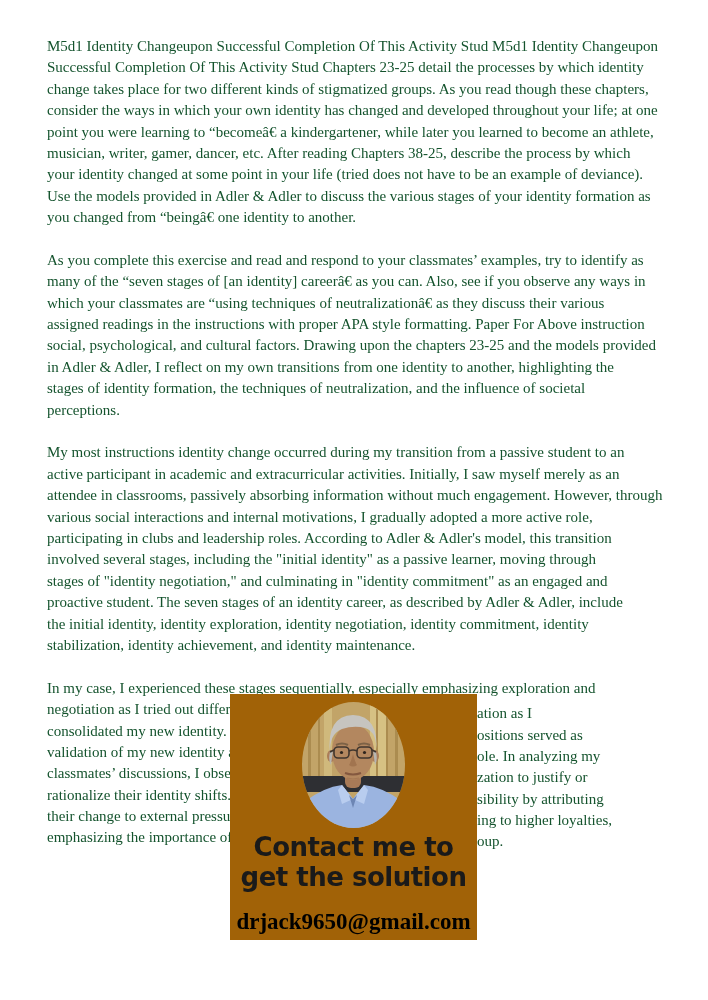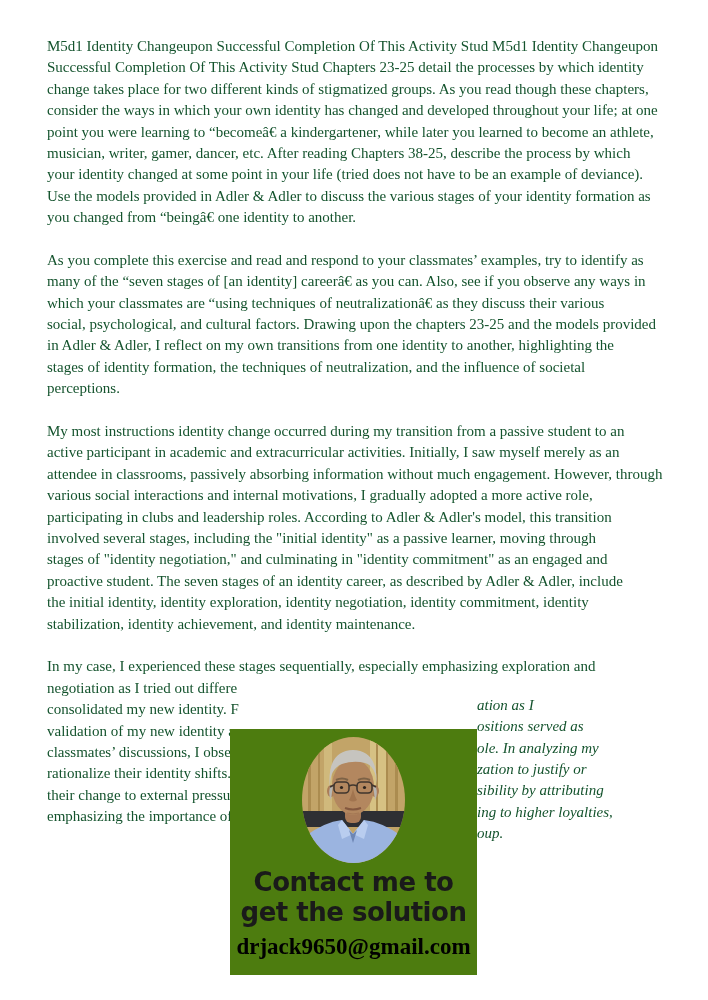--- a/index.html
+++ b/index.html
@@ -28,31 +28,30 @@
   }
   .ln {
     height: 21.4px;
     line-height: 21.4px;
     white-space: nowrap;
     position: relative;
   }
   .rfrag {
     position: absolute;
     left: 430px;
-    top: 17px;
+    top: 4px;
     white-space: nowrap;
-    font-style: italic;
   }
   .card {
     position: absolute;
     left: 230px;
-    top: 729px;
+    top: 694px;
     width: 247px;
     height: 246px;
-    background: #4d7c0f;
+    background: #a16207;
     display: flex;
     flex-direction: column;
     align-items: center;
     text-align: center;
   }
   .avatar {
     width: 103px;
     height: 126px;
     margin-top: 8px;
     border-radius: 50%;
@@ -63,21 +62,21 @@
   .contact-line {
     font-family: "DejaVu Sans", sans-serif;
     font-weight: bold;
     font-size: 26px;
     line-height: 30px;
     color: #1a1a1a;
     letter-spacing: -0.5px;
   }
   .contact-line.first { margin-top: 4px; }
   .email {
-    margin-top: 6px;
+    margin-top: 16px;
     font-family: "Liberation Serif", serif;
     font-weight: bold;
     font-size: 23px;
     line-height: 27px;
     color: #000000;
   }
 </style>
 </head>
 <body>
 
@@ -93,20 +92,21 @@
       <div class="ln">musician, writer, gamer, dancer, etc. After reading Chapters 38-25, describe the process by which</div>
       <div class="ln">your identity changed at some point in your life (tried does not have to be an example of deviance).</div>
       <div class="ln">Use the models provided in Adler &amp; Adler to discuss the various stages of your identity formation as</div>
       <div class="ln">you changed from “beingâ€ one identity to another.</div>
     </div>
 
     <div class="para">
       <div class="ln">As you complete this exercise and read and respond to your classmates’ examples, try to identify as</div>
       <div class="ln">many of the “seven stages of [an identity] careerâ€ as you can. Also, see if you observe any ways in</div>
       <div class="ln">which your classmates are “using techniques of neutralizationâ€ as they discuss their various</div>
+      <div class="ln">assigned readings in the instructions with proper APA style formatting. Paper For Above instruction</div>
       <div class="ln">social, psychological, and cultural factors. Drawing upon the chapters 23-25 and the models provided</div>
       <div class="ln">in Adler &amp; Adler, I reflect on my own transitions from one identity to another, highlighting the</div>
       <div class="ln">stages of identity formation, the techniques of neutralization, and the influence of societal</div>
       <div class="ln">perceptions.</div>
     </div>
 
     <div class="para">
       <div class="ln">My most instructions identity change occurred during my transition from a passive student to an</div>
       <div class="ln">active participant in academic and extracurricular activities. Initially, I saw myself merely as an</div>
       <div class="ln">attendee in classrooms, passively absorbing information without much engagement. However, through</div>

